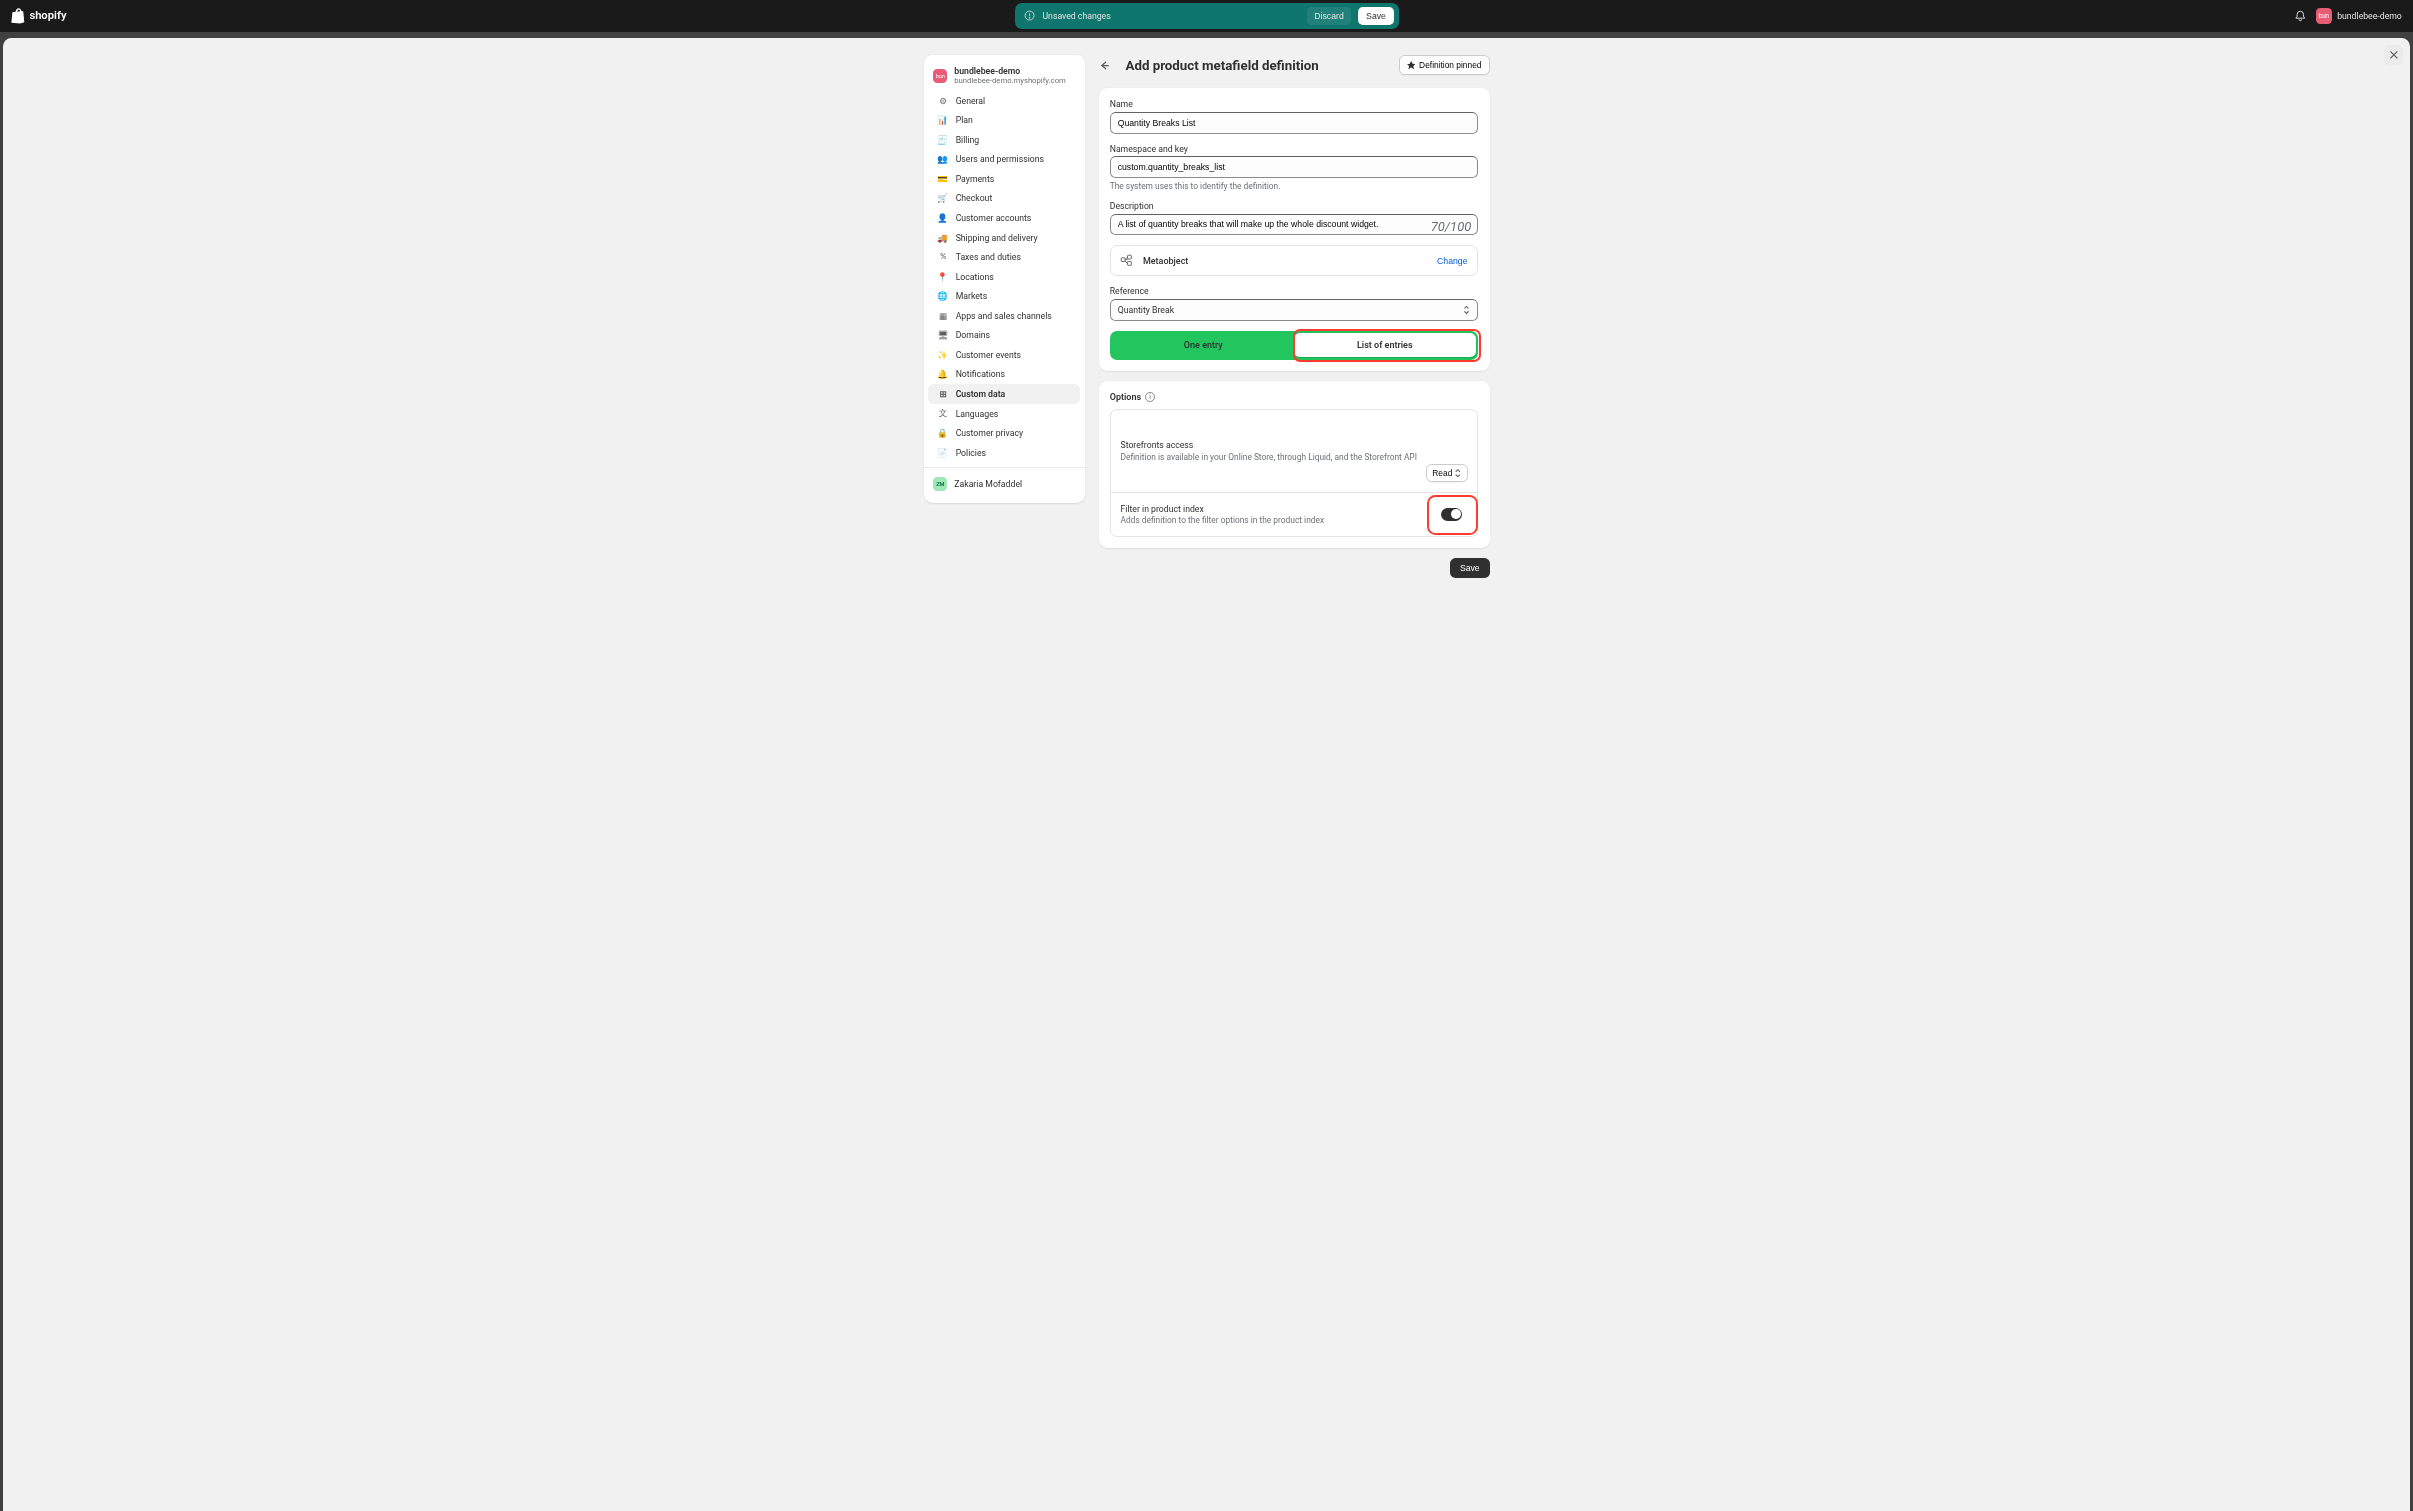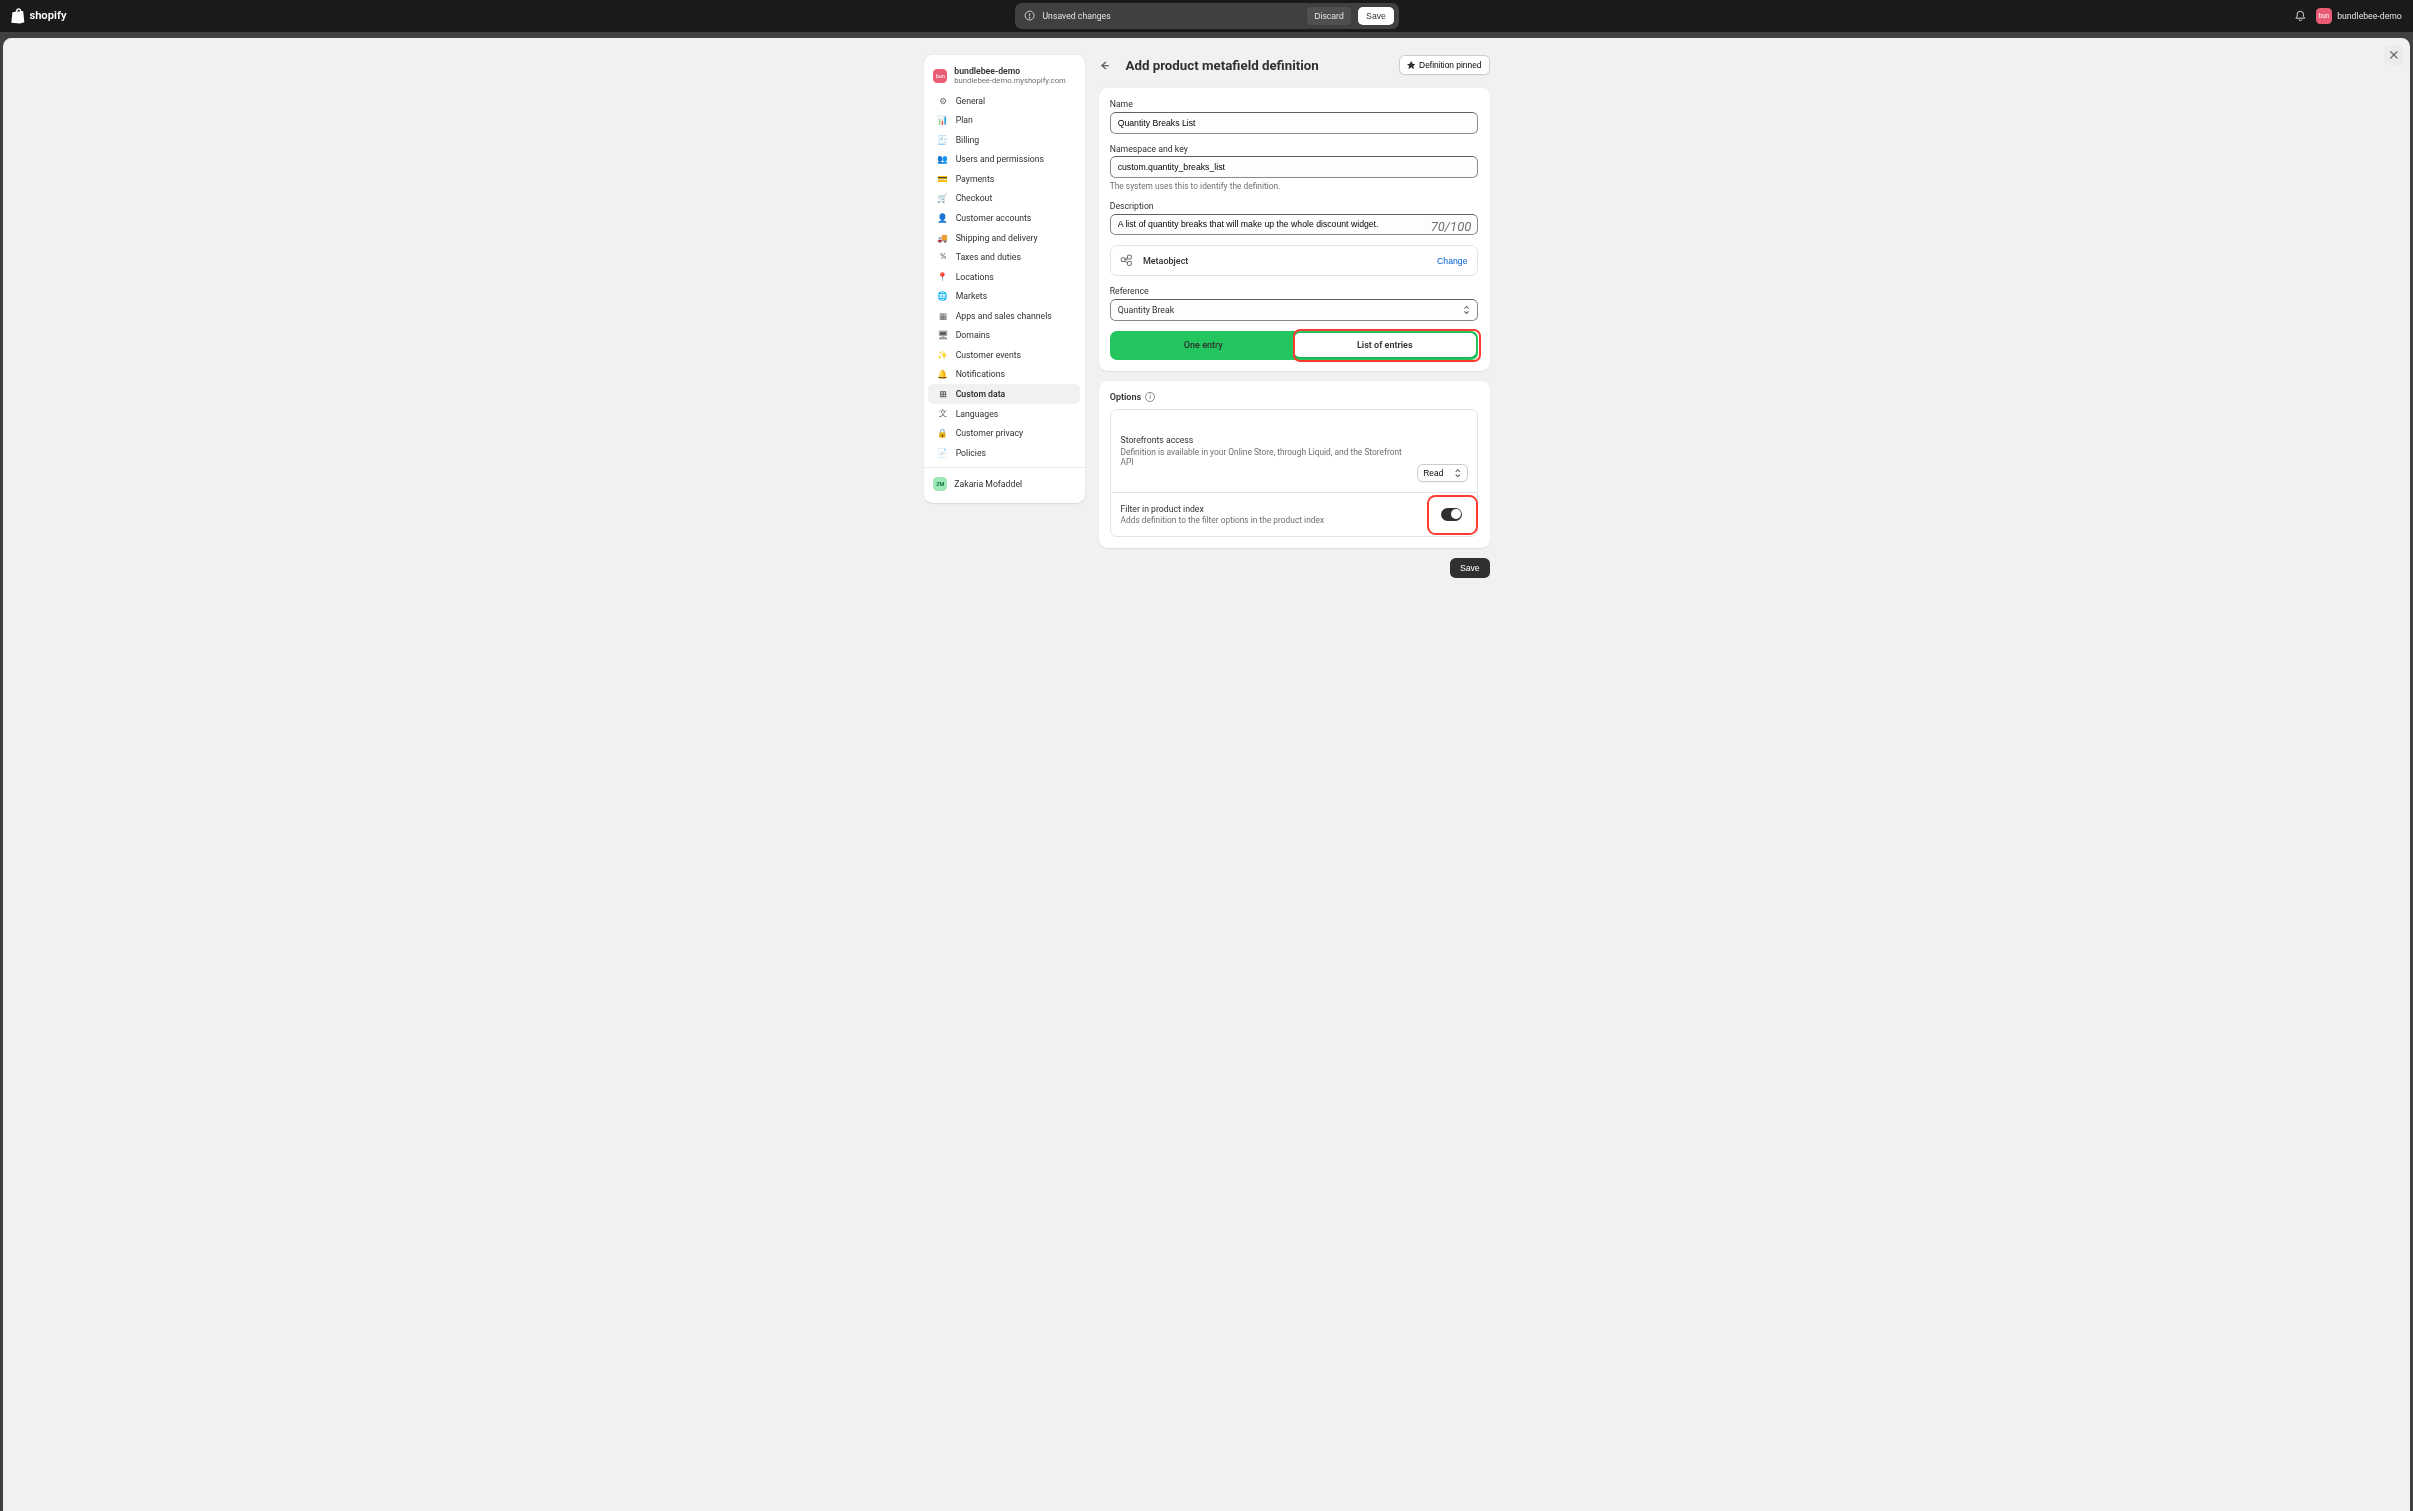--- a/index.html
+++ b/index.html
@@ -1,21 +1,21 @@
 <!DOCTYPE html>
 <html style="font-size:11.2px"><head>
   <meta charset="utf-8">
   <style>
     * { box-sizing: border-box; margin: 0; padding: 0; }
     body { font-family: -apple-system, BlinkMacSystemFont, "Segoe UI", Roboto, sans-serif; background: #f1f1f1; font-size: 9px; color: #303030; }
     
     .topbar { height: 32px; background: #1a1a1a; display: flex; align-items: center; padding: 0 11.2px; gap: 11.2px; position: relative; }
     .logo { display: flex; align-items: center; gap: 4.2px; }
     .logo-text { color: #fff; font-weight: 600; font-size: 11.2px; }
-    .save-bar { background: #404040; border-radius: 7px; display: flex; align-items: center; padding: 4.2px 4.2px 4.2px 9.8px; gap: 7px; width: 384px; position: absolute; left: 50%; transform: translateX(-50%); }
+    .save-bar { background: #0f766e; border-radius: 7px; display: flex; align-items: center; padding: 4.2px 4.2px 4.2px 9.8px; gap: 7px; width: 384px; position: absolute; left: 50%; transform: translateX(-50%); }
     .unsaved { color: #e3e3e3; flex: 1; font-size: 8.7px; display: flex; align-items: center; gap: 7px; }
     .btn-discard { background: transparent; border: none; color: #e3e3e3; font-size: 8.7px; padding: 4.2px 7px; border-radius: 4.2px; cursor: pointer; background: rgba(255,255,255,0.08); }
     .btn-save-top { background: #fff; border: none; color: #303030; font-size: 8.7px; font-weight: 500; padding: 4.2px 8.4px; border-radius: 4.9px; cursor: pointer; }
     .top-right { margin-left: auto; display: flex; align-items: center; gap: 9.8px; }
     .bell { color: #e3e3e3; }
     .avatar-small { width: 15.4px; height: 15.4px; border-radius: 4.2px; background: #e85d75; color: #fff; font-size: 6.3px; display: flex; align-items: center; justify-content: center; }
     .store-name-top { color: #e3e3e3; font-size: 8.7px; }
     
     .overlay-bg { position: fixed; top: 32px; left: 0; right: 0; bottom: 0; background: #404040; }
     .modal { position: fixed; top: 38px; left: 2.8px; right: 2.8px; bottom: 0; background: #f1f1f1; border-radius: 8.4px 8.4px 0 0; }
@@ -62,21 +62,21 @@
     .highlight-box { position: absolute; border: 2.8px solid #ff3b30; border-radius: 7px; pointer-events: none; }
     
     .opt-head { font-size: 9px; font-weight: 600; margin-bottom: 7px; display: flex; align-items: center; gap: 4.2px; }
     .info-circle { width: 9.8px; height: 9.8px; border: 1px solid #8a8a8a; border-radius: 50%; color: #8a8a8a; font-size: 6.3px; display: inline-flex; align-items: center; justify-content: center; }
     .opt-items { border: 0.7px solid #e1e3e5; border-radius: 7px; }
     .opt-row { padding: 9.8px; display: flex; align-items: center; gap: 7px; }
     .opt-row + .opt-row { border-top: 0.7px solid #e1e3e5; }
     .opt-text { flex: 1; }
     .opt-title { font-size: 8.7px; margin-bottom: 1.4px; }
     .opt-sub { font-size: 8.4px; color: #6d7175; }
-    .read-btn { border: 0.7px solid #c9cccf; border-radius: 5.6px; padding: 2.8px 5.6px; font-size: 8.4px; display: flex; align-items: center; gap: 12px; cursor: pointer; background: #fff; box-shadow: 0 0.7px 0 rgba(0,0,0,0.05); margin-top: 44px; }
+    .read-btn { border: 0.7px solid #c9cccf; border-radius: 5.6px; padding: 2.8px 5.6px; font-size: 8.4px; display: flex; align-items: center; gap: 3px; cursor: pointer; background: #fff; box-shadow: 0 0.7px 0 rgba(0,0,0,0.05); margin-top: 44px; }
     .toggle { width: 21px; height: 12.6px; background: #303030; border-radius: 7px; position: relative; cursor: pointer; }
     .toggle::after { content: ""; position: absolute; width: 9.8px; height: 9.8px; background: #fff; border-radius: 50%; top: 1.4px; right: 1.4px; }
     
     .save-footer { display: flex; justify-content: flex-end; margin-top: 7px; }
     .btn-save { background: #303030; color: #fff; border: none; border-radius: 5.6px; padding: 4.9px 9.8px; font-size: 8.7px; cursor: pointer; }
   </style>
 </head>
 <body>
 
 <div class="topbar">

